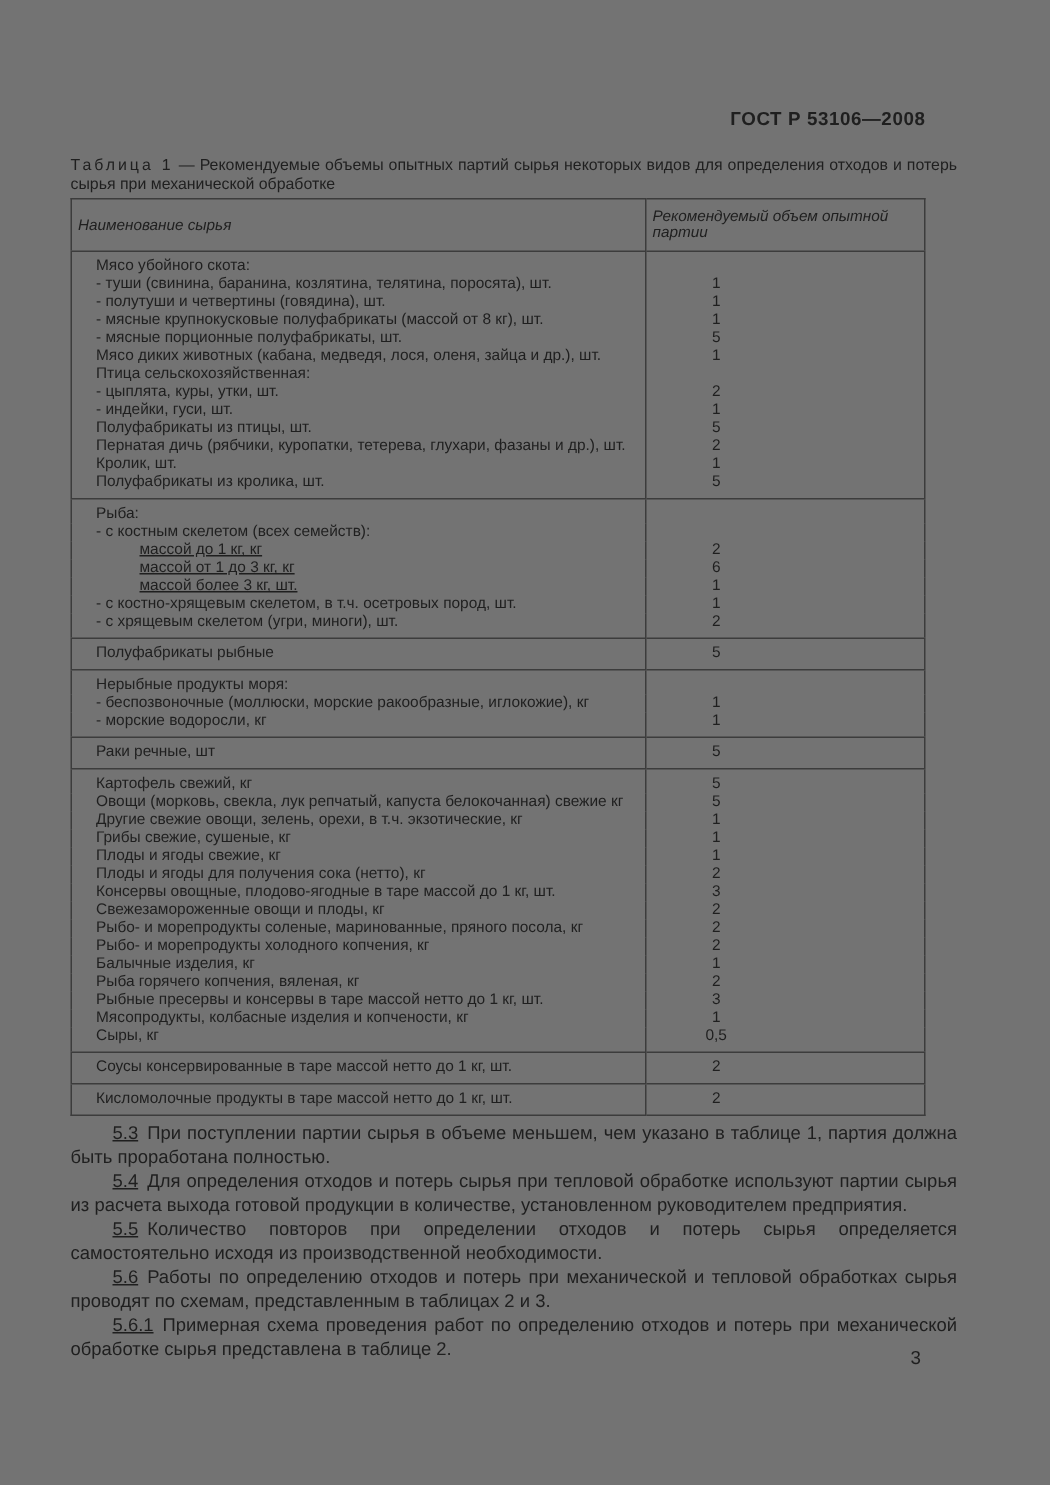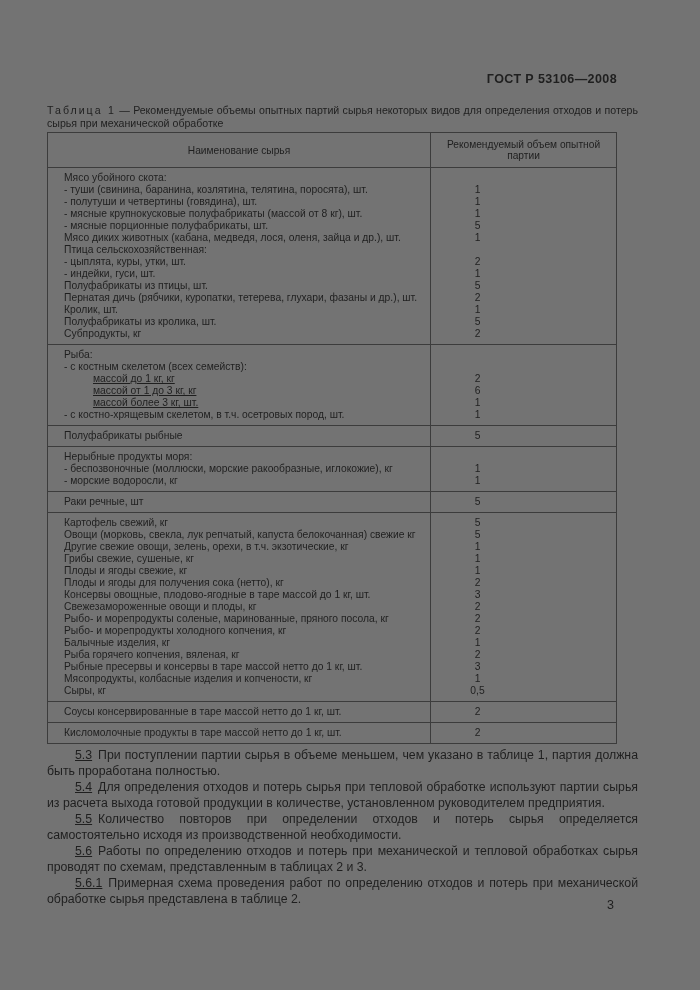--- a/index.html
+++ b/index.html
@@ -42,24 +42,25 @@
     font-size: 10.3px;
     color: #1f1f1f;
     border: 1.5px solid #3c3c3c;
   }
   .t1 thead { border-bottom: 1px solid #3c3c3c; }
   .t1 tbody { border-top: 1px solid #3c3c3c; }
   .t1 th + th, .t1 td + td { border-left: 1px solid #3c3c3c; }
   .t1 th {
     height: 30px;
     vertical-align: middle;
-    text-align: center;
+    text-align: left;
     font-weight: normal;
     font-size: 10.2px;
     padding: 2px 4px;
+    font-style: italic;
   }
   .t1 td {
     vertical-align: top;
     line-height: 12px;
     padding: 0;
   }
   .t1 td.name {
     padding-left: 16px;
     padding-right: 4px;
     white-space: nowrap;
@@ -158,24 +159,20 @@
           <td class="value">2</td>
         </tr>
         <tr>
           <td class="name">Кролик, шт.</td>
           <td class="value">1</td>
         </tr>
         <tr>
           <td class="name">Полуфабрикаты из кролика, шт.</td>
           <td class="value">5</td>
         </tr>
-        <tr>
-          <td class="name">Субпродукты, кг</td>
-          <td class="value">2</td>
-        </tr>
       </tbody>
       <tbody>
         <tr>
           <td class="name">Рыба:</td>
           <td class="value"></td>
         </tr>
         <tr>
           <td class="name">- с костным скелетом (всех семейств):</td>
           <td class="value"></td>
         </tr>
@@ -187,20 +184,24 @@
           <td class="name indent">массой от 1 до 3 кг, кг</td>
           <td class="value">6</td>
         </tr>
         <tr>
           <td class="name indent">массой более 3 кг, шт.</td>
           <td class="value">1</td>
         </tr>
         <tr>
           <td class="name">- с костно-хрящевым скелетом, в т.ч. осетровых пород, шт.</td>
           <td class="value">1</td>
+        </tr>
+        <tr>
+          <td class="name">- с хрящевым скелетом (угри, миноги), шт.</td>
+          <td class="value">2</td>
         </tr>
       </tbody>
       <tbody>
         <tr>
           <td class="name">Полуфабрикаты рыбные</td>
           <td class="value">5</td>
         </tr>
       </tbody>
       <tbody>
         <tr>

